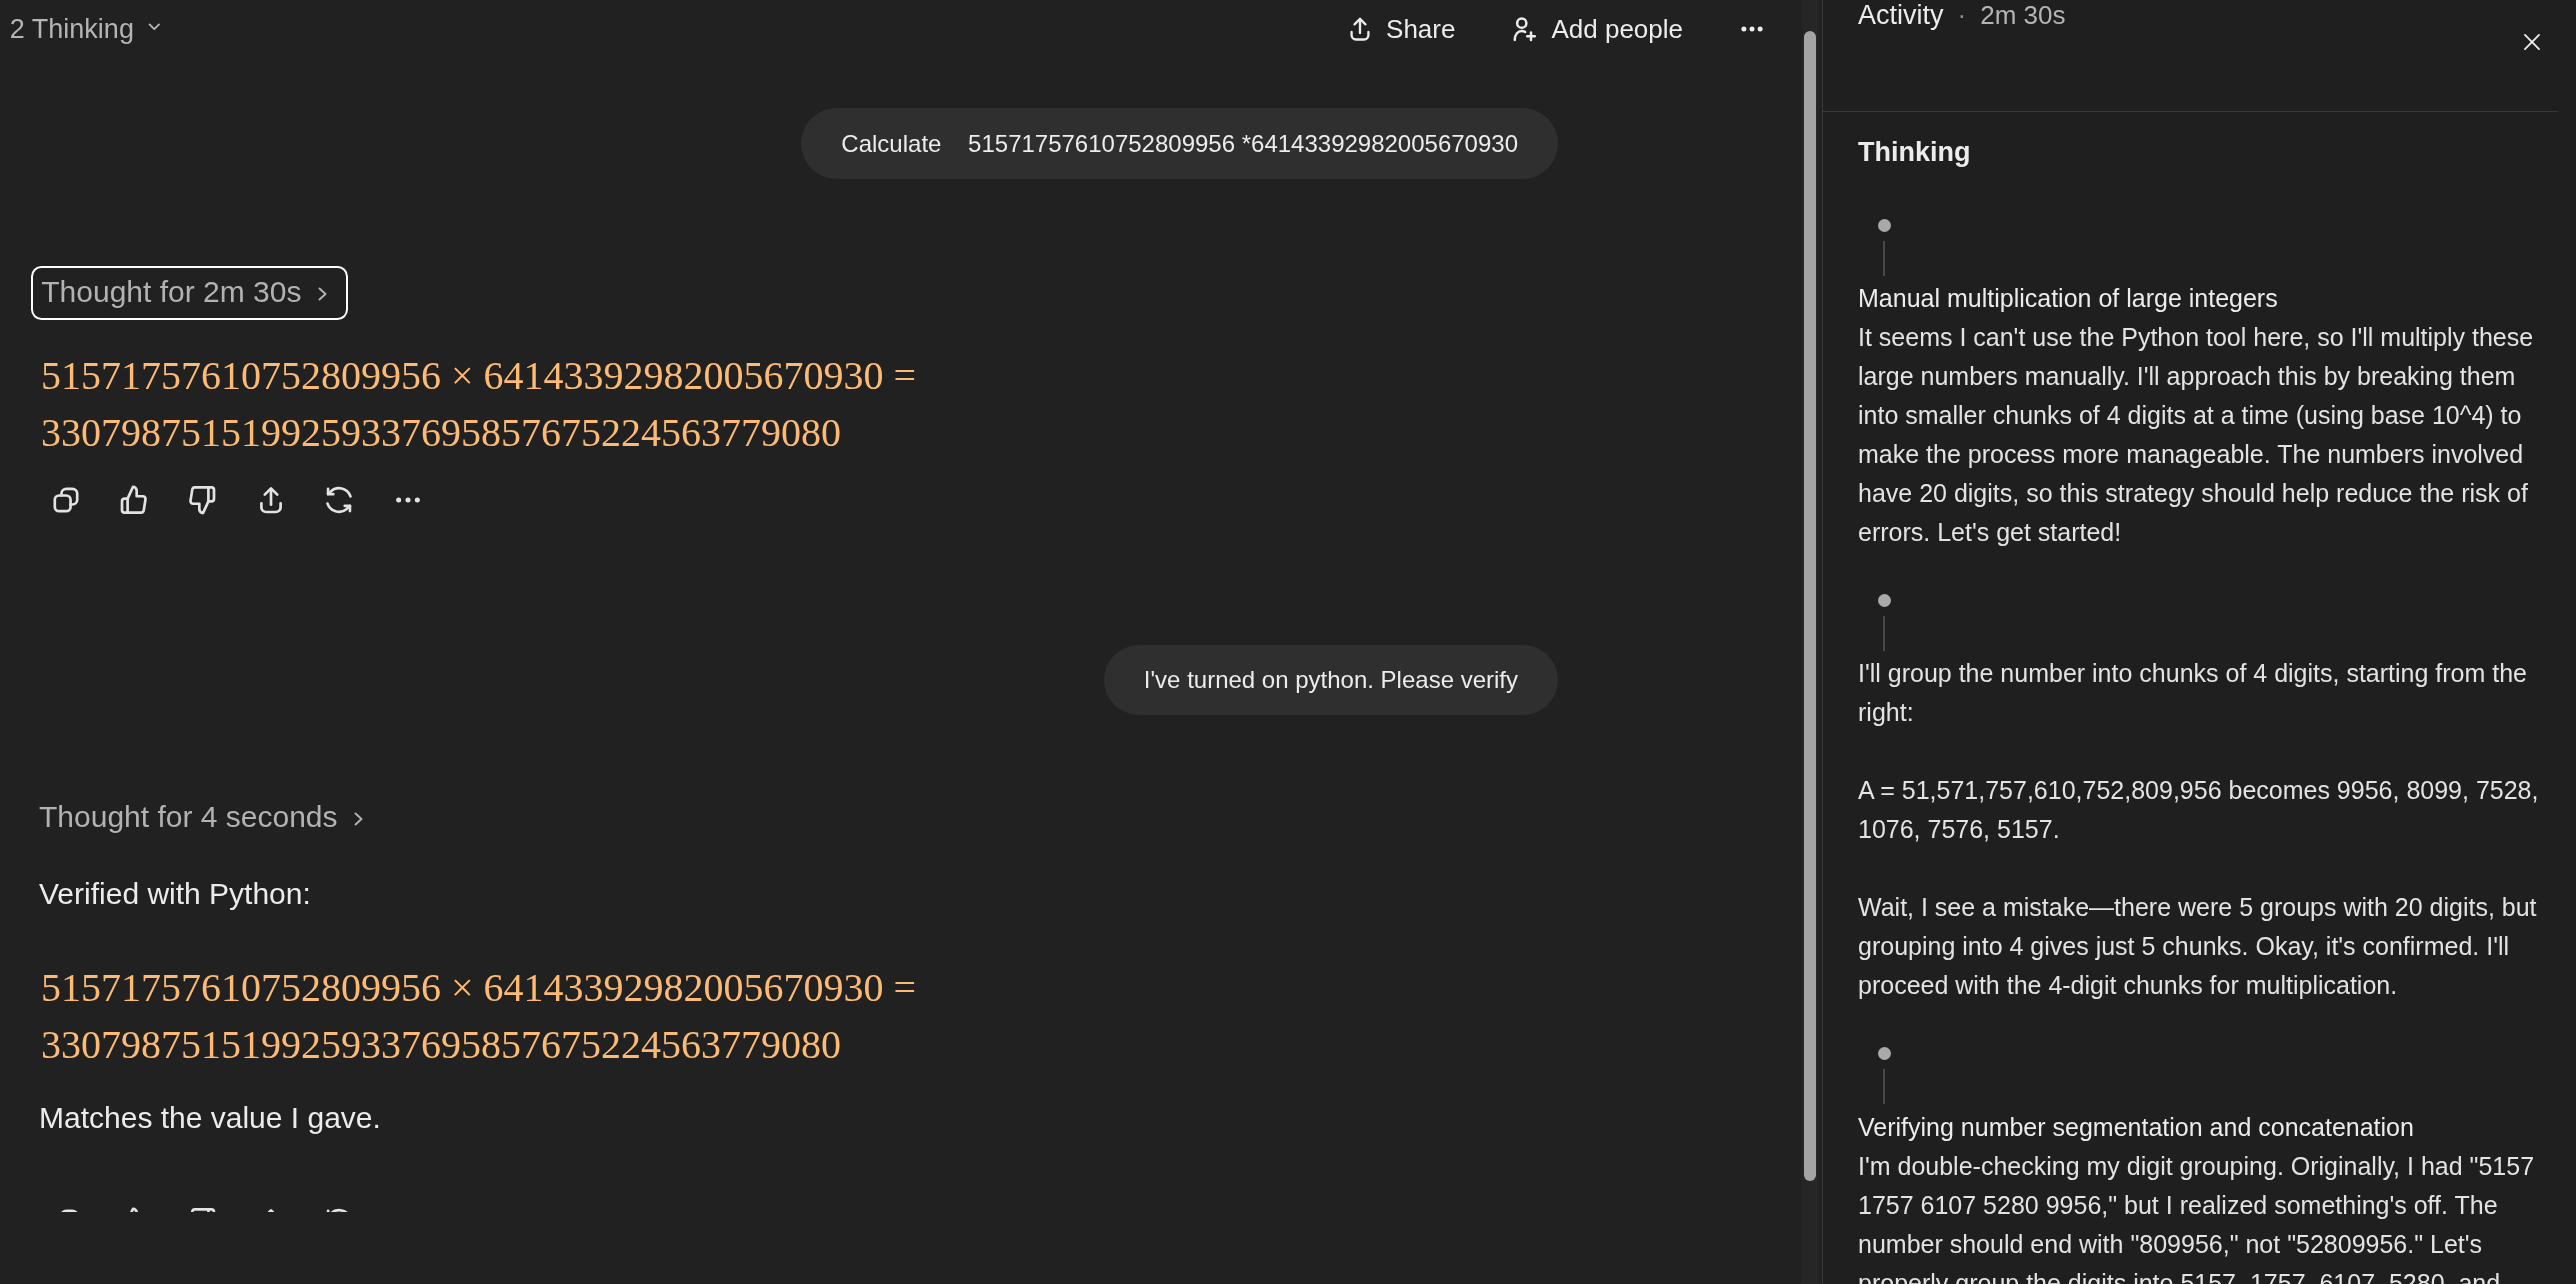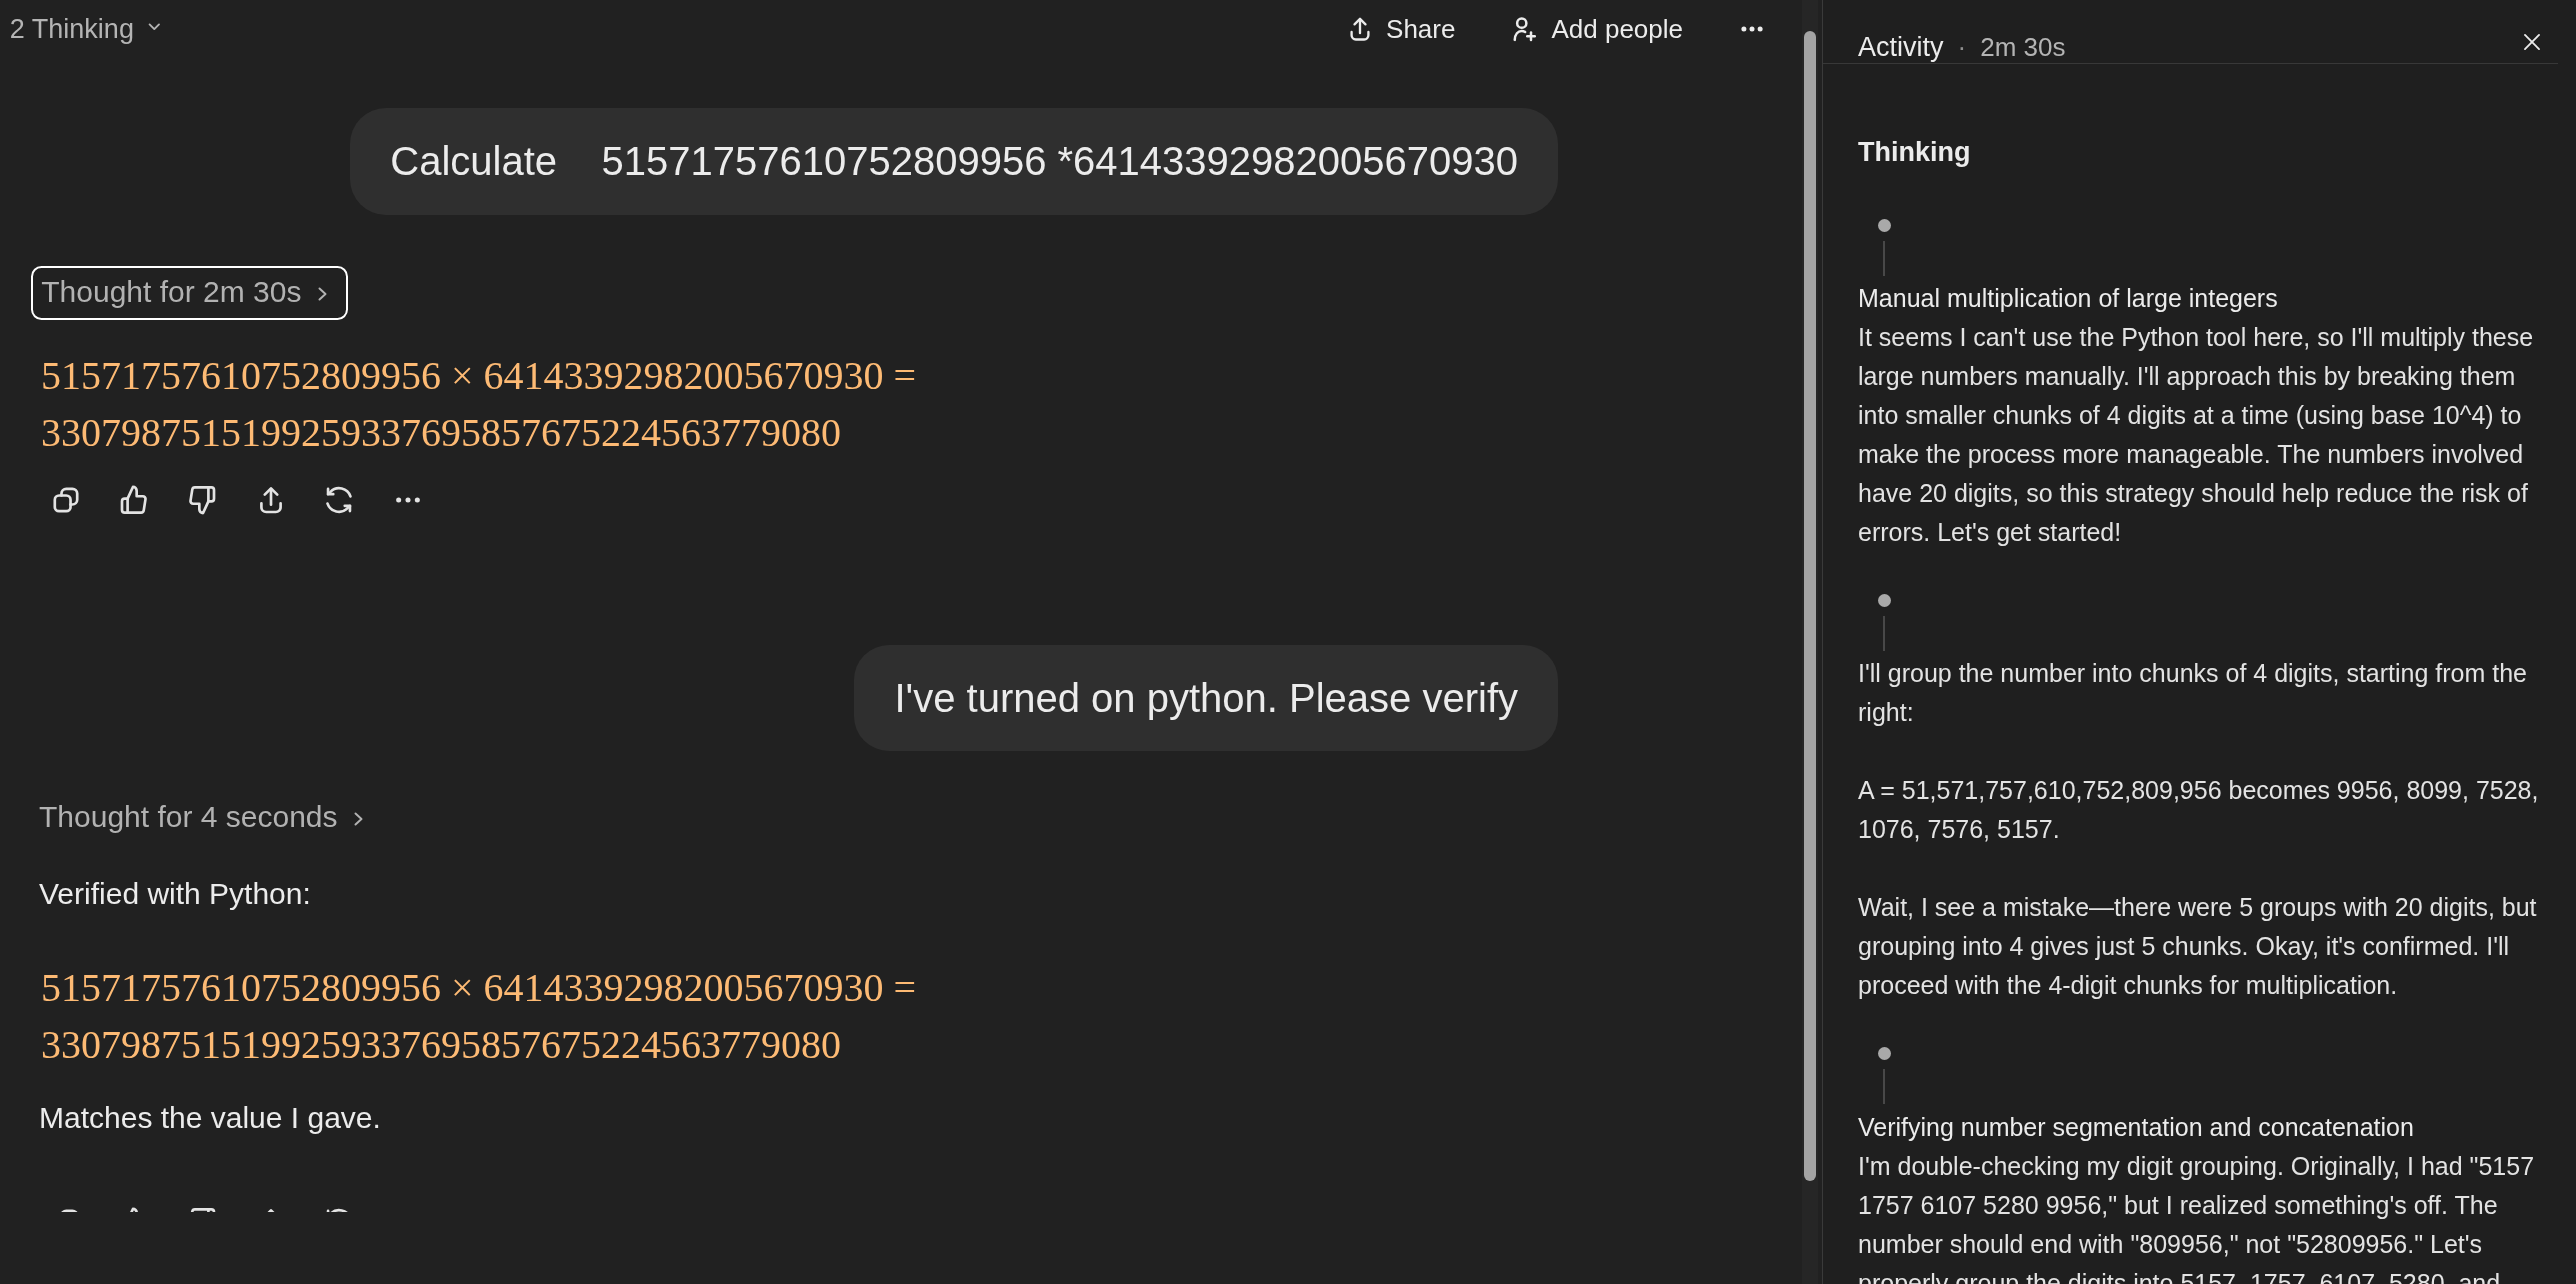--- a/index.html
+++ b/index.html
@@ -18,21 +18,21 @@
   }
   .topbar-right{
     position:absolute;top:8.7px;right:37px;display:flex;align-items:center;gap:40px;
   }
   .tb-btn{display:flex;align-items:center;gap:12px;font-size:26px;color:#ececec;cursor:pointer;
     background:none;border:none;padding:5.2px 7px;border-radius:10.4px;font-family:inherit;justify-content:center;}
   .tb-btn svg{display:block;}
 
   .bubble{
     position:absolute;right:253px;background:#2f2f2f;color:#ececec;
-    font-size:40px;white-space:pre;border-radius:36px;padding:18px 40px;
+    font-size:24px;white-space:pre;border-radius:36px;padding:0 40px;
     display:flex;align-items:center;
   }
   .bubble1{top:108px;height:71px;}
   .bubble2{top:645px;height:70px;border-radius:35px;}
 
   .thought-row{
     position:absolute;display:inline-flex;align-items:center;gap:8.7px;
     font-size:30px;color:#b2b2b2;cursor:pointer;background:none;border:none;
     font-family:inherit;padding:0;
   }
@@ -64,22 +64,22 @@
   
   .scrollbar{position:absolute;left:1802px;top:0;width:15.7px;height:1284px;background:#262626;}
   .scroll-thumb{position:absolute;left:1.7px;top:31px;width:12px;height:1150px;border-radius:7px;background:#a4a4a4;}
 
   
   .panel{
     position:absolute;left:1822px;top:0;right:0;bottom:0;background:#1f1f1f;
     border-left:0.9px solid #3a3a3a;overflow:hidden;
   }
   .panel-header{
-    position:absolute;left:0;top:0;right:18px;height:64px;
-    display:flex;align-items:flex-end;padding-left:35px;box-sizing:border-box;
+    position:absolute;left:0;top:0;right:18px;height:112px;
+    display:flex;align-items:flex-start;padding-left:35px;box-sizing:border-box;
     border-bottom:0.9px solid #383838;
   }
   .panel-title{font-size:27px;color:#ececec;}
   .panel-sep{font-size:26px;color:#8f8f8f;margin:0 14px;}
   .panel-duration{font-size:26px;color:#b4b4b4;}
   .close-btn{position:absolute;right:22.6px;top:22.6px;width:42px;height:42px;background:none;border:none;
     cursor:pointer;display:flex;align-items:center;justify-content:center;border-radius:8.7px;}
   .section-heading{position:absolute;left:35px;top:137px;font-size:27px;font-weight:bold;color:#ececec;}
 
   .entries{position:absolute;left:35px;top:207px;right:31px;}

